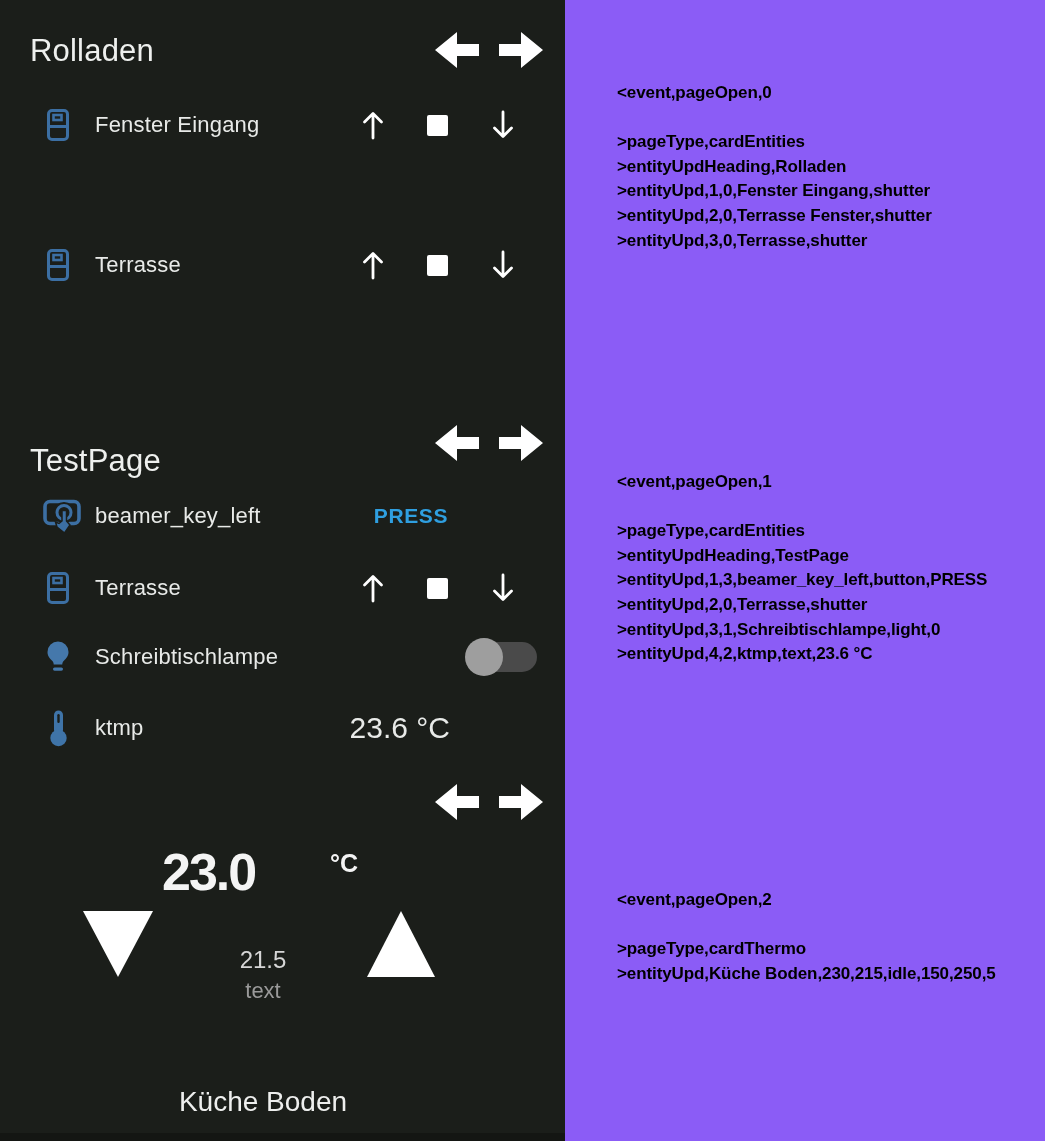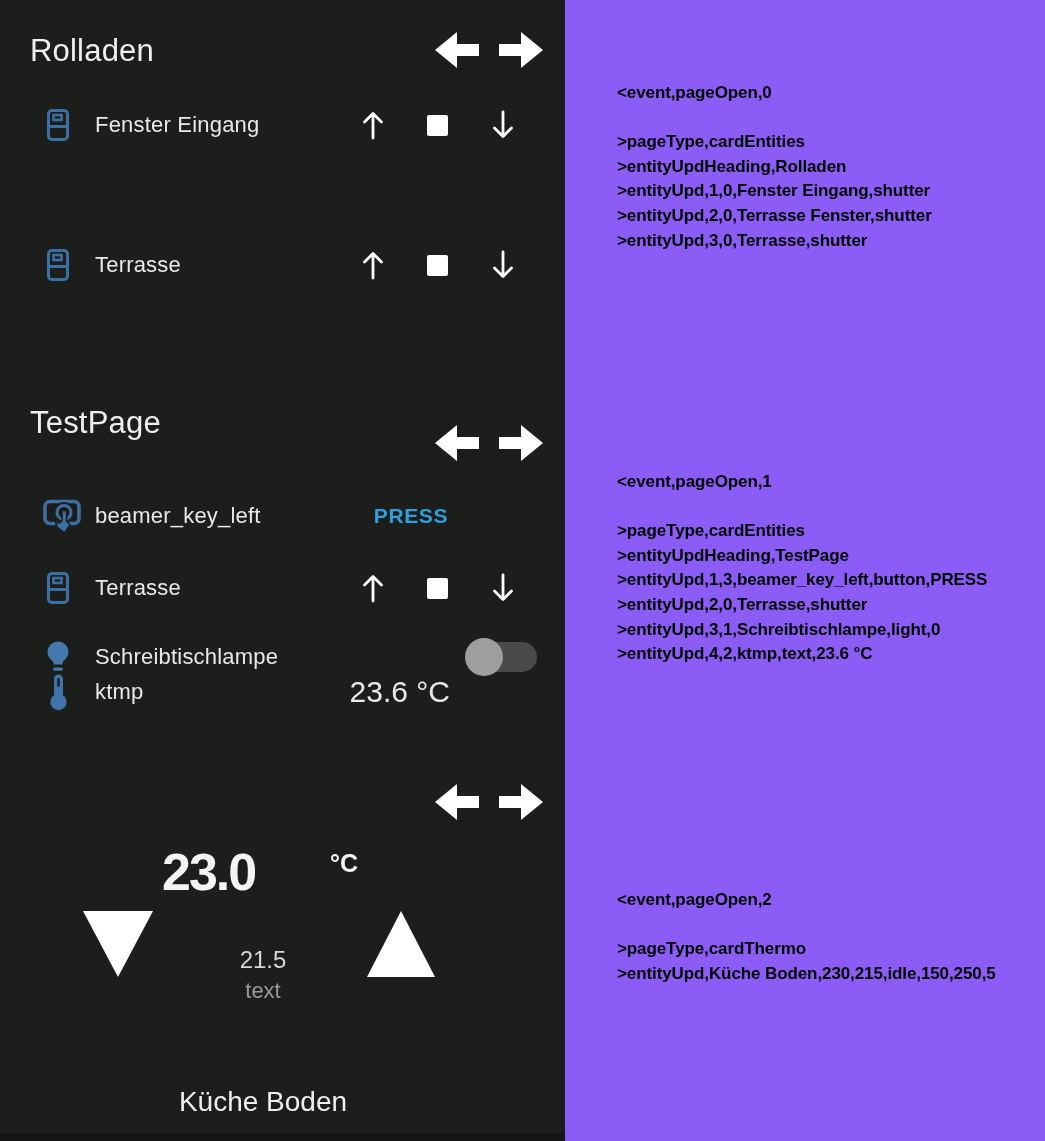--- a/index.html
+++ b/index.html
@@ -110,21 +110,21 @@
       <span class="ctl ctl-stop">
           <span class="stop-square"></span>
         </span>
       <span class="ctl ctl-down">
           <svg viewBox="0 0 32 36" width="32" height="36">
             <path d="M16 5 V29 M7.5 21 L16 29.5 L24.5 21" fill="none" stroke="#fff" stroke-width="2.8" stroke-linecap="round" stroke-linejoin="round"></path>
           </svg>
         </span>
     </div>
 
-    <div class="page-heading" style="top:406px;text-align:right;">TestPage</div>
+    <div class="page-heading" style="top:444px;text-align:right;">TestPage</div>
 
     <div class="nav-arrow" style="left:435px; top:425px;">
       <span><svg viewBox="0 0 44 36">
             <polygon points="44,12 22,12 22,0 0,18 22,36 22,24 44,24" fill="#ffffff"></polygon>
           </svg></span>
     </div>
     <div class="nav-arrow" style="left:499px; top:425px;">
       <span><svg viewBox="0 0 44 36">
             <polygon points="0,12 22,12 22,0 44,18 22,36 22,24 0,24" fill="#ffffff"></polygon>
           </svg></span>
@@ -173,21 +173,21 @@
           <path d="M12 1.5 a10.5 10.5 0 0 1 10.5 10.5 c0 4.2 -2.4 6.6 -4.4 8.6 c-1.1 1.1 -1.8 2.2 -1.8 3.9 h-8.6 c0 -1.7 -0.7 -2.8 -1.8 -3.9 C3.9 18.6 1.5 16.2 1.5 12 A10.5 10.5 0 0 1 12 1.5 Z" fill="#4578ab"></path>
           <rect x="7" y="27.5" width="10" height="3.2" rx="1.6" fill="#4578ab"></rect>
         </svg>
       </span>
       <span class="row-label">Schreibtischlampe</span>
       <span class="toggle">
         <span class="toggle-knob"></span>
       </span>
     </div>
 
-    <div class="entity-row" style="top:668px;">
+    <div class="entity-row" style="top:704px;">
       <span class="row-icon" style="left:49px; top:5px; width:19px; height:38px;">
         <svg viewBox="0 0 19 38" width="19" height="38">
           <rect x="5" y="1.5" width="9" height="24" rx="4.5" fill="#3f74a8"></rect>
           <circle cx="9.5" cy="29" r="8.2" fill="#3f74a8"></circle>
           <rect x="8.3" y="5" width="2.4" height="9" rx="1.2" fill="#1b1e1a"></rect>
         </svg>
       </span>
       <span class="row-label">ktmp</span>
       <span class="text-value">23.6 °C</span>
     </div>

